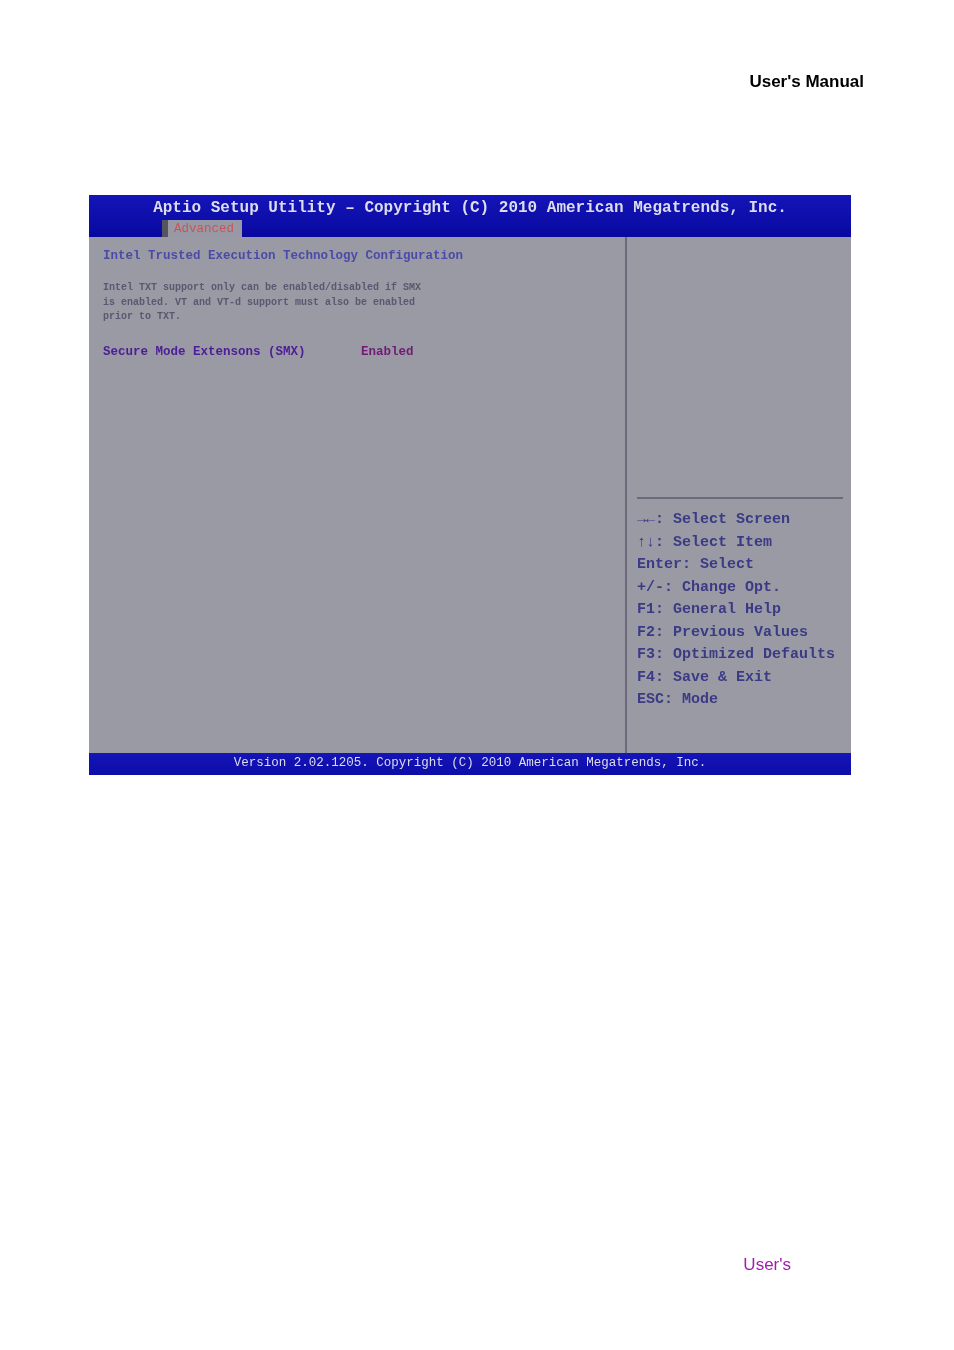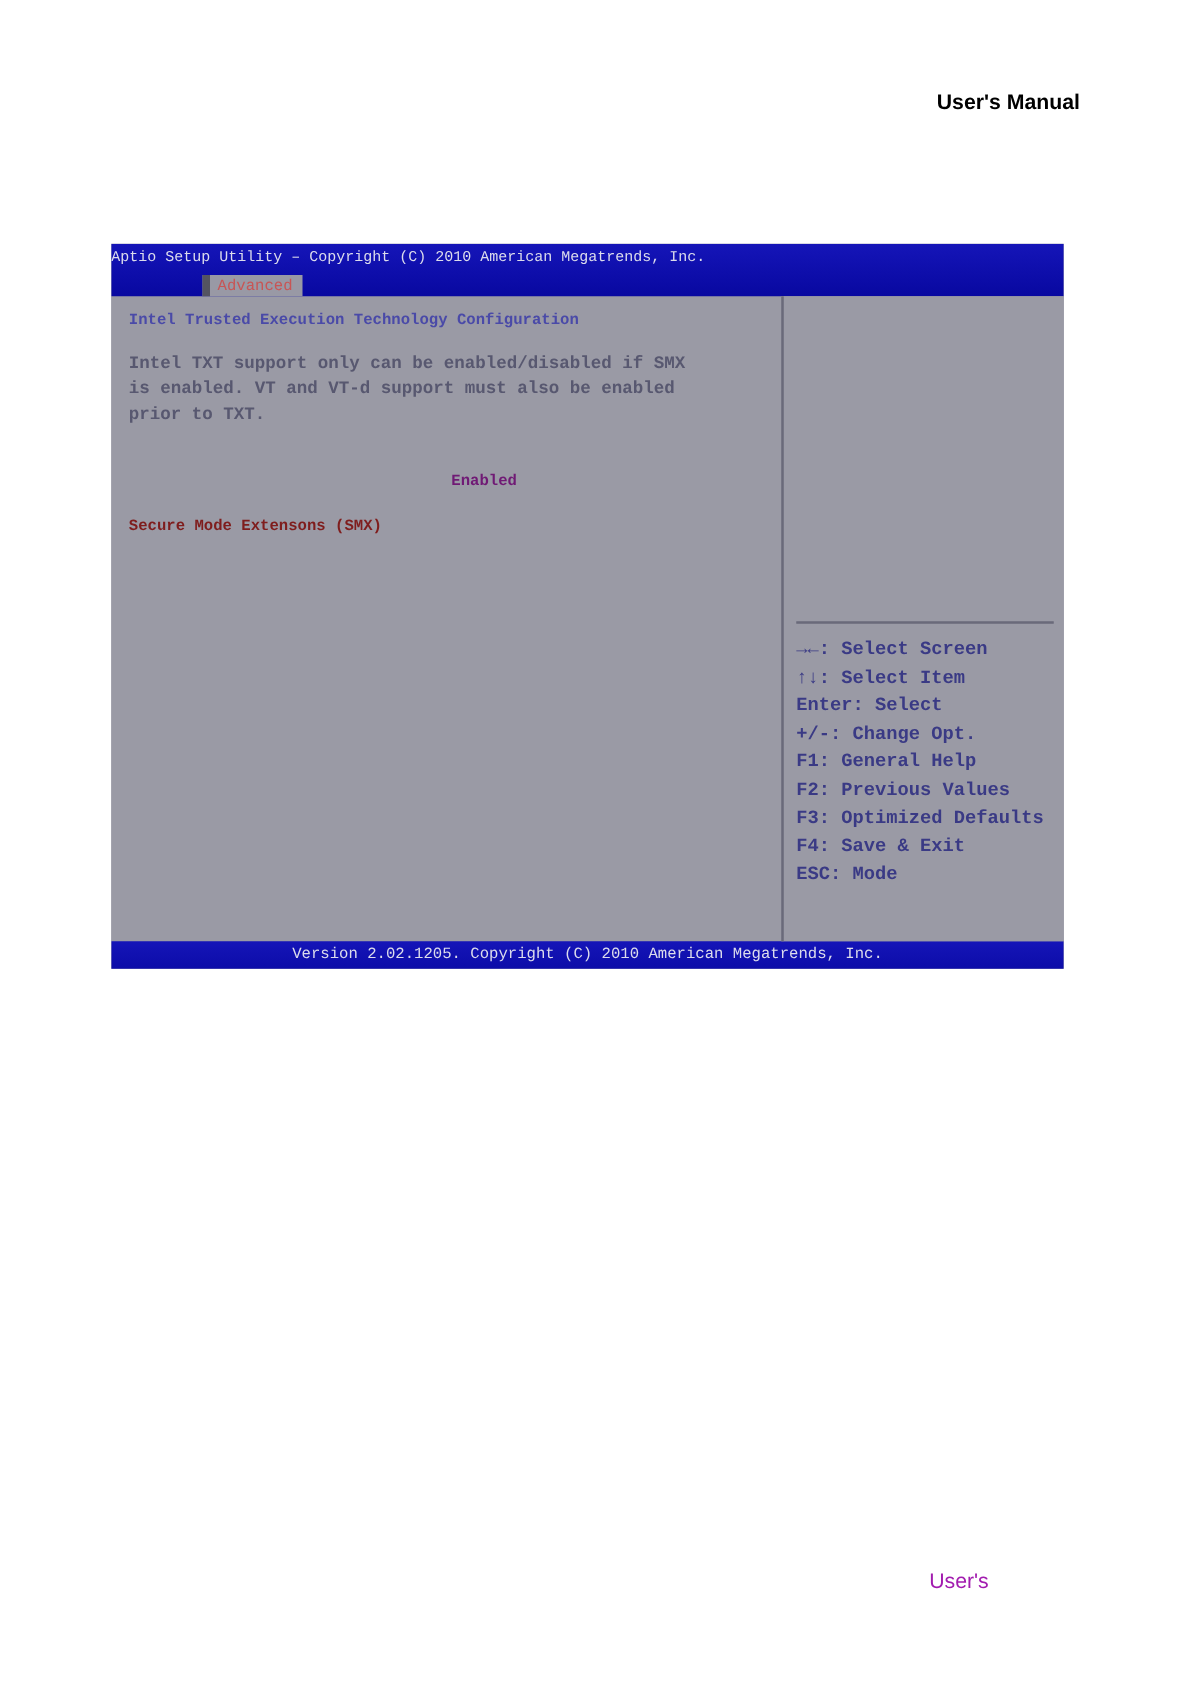--- a/index.html
+++ b/index.html
@@ -34,23 +34,25 @@
       overflow: hidden;
     }
     .bios-titlebar {
       background: #0a0aa0;
       background: linear-gradient(to bottom, #1515b8 0%, #0808a0 100%);
       color: #d8d8e8;
       height: 42px;
       position: relative;
     }
     .bios-title {
+      text-align: center;
       padding-top: 4px;
       color: #dcdcec;
-      font-size: 12px;
+      font-size: 16px;
+      font-weight: bold;
     }
     .bios-tab {
       position: absolute;
       bottom: 0;
       left: 73px;
       background: #9999a5;
       color: #c85555;
       padding: 2px 8px 1px 6px;
       font-size: 12.5px;
       border-left: 6px solid #545460;
@@ -68,32 +70,31 @@
       position: relative;
     }
     .bios-section-title {
       color: #4a4aa8;
       margin-bottom: 18px;
       font-size: 12.5px;
     }
     .bios-info-text {
       color: #585870;
       line-height: 1.45;
-      margin-bottom: 36px;
-      font-size: 14px;
+      margin-bottom: 20px;
+      font-size: 10px;
     }
     .bios-setting-row {
       display: flex;
       margin-bottom: 18px;
       font-size: 12.5px;
     }
     .bios-setting-label {
       width: 258px;
-      color: #7f1d1d;
-      margin-top: 36px;
+      color: #4c1d95;
     }
     .bios-setting-value {
       color: #701a75;
     }
     .bios-right {
       width: 226px;
       border-left: 2px solid #6a6a7a;
       padding: 12px 8px 8px 10px;
       position: relative;
       background: #9a9aa5;

